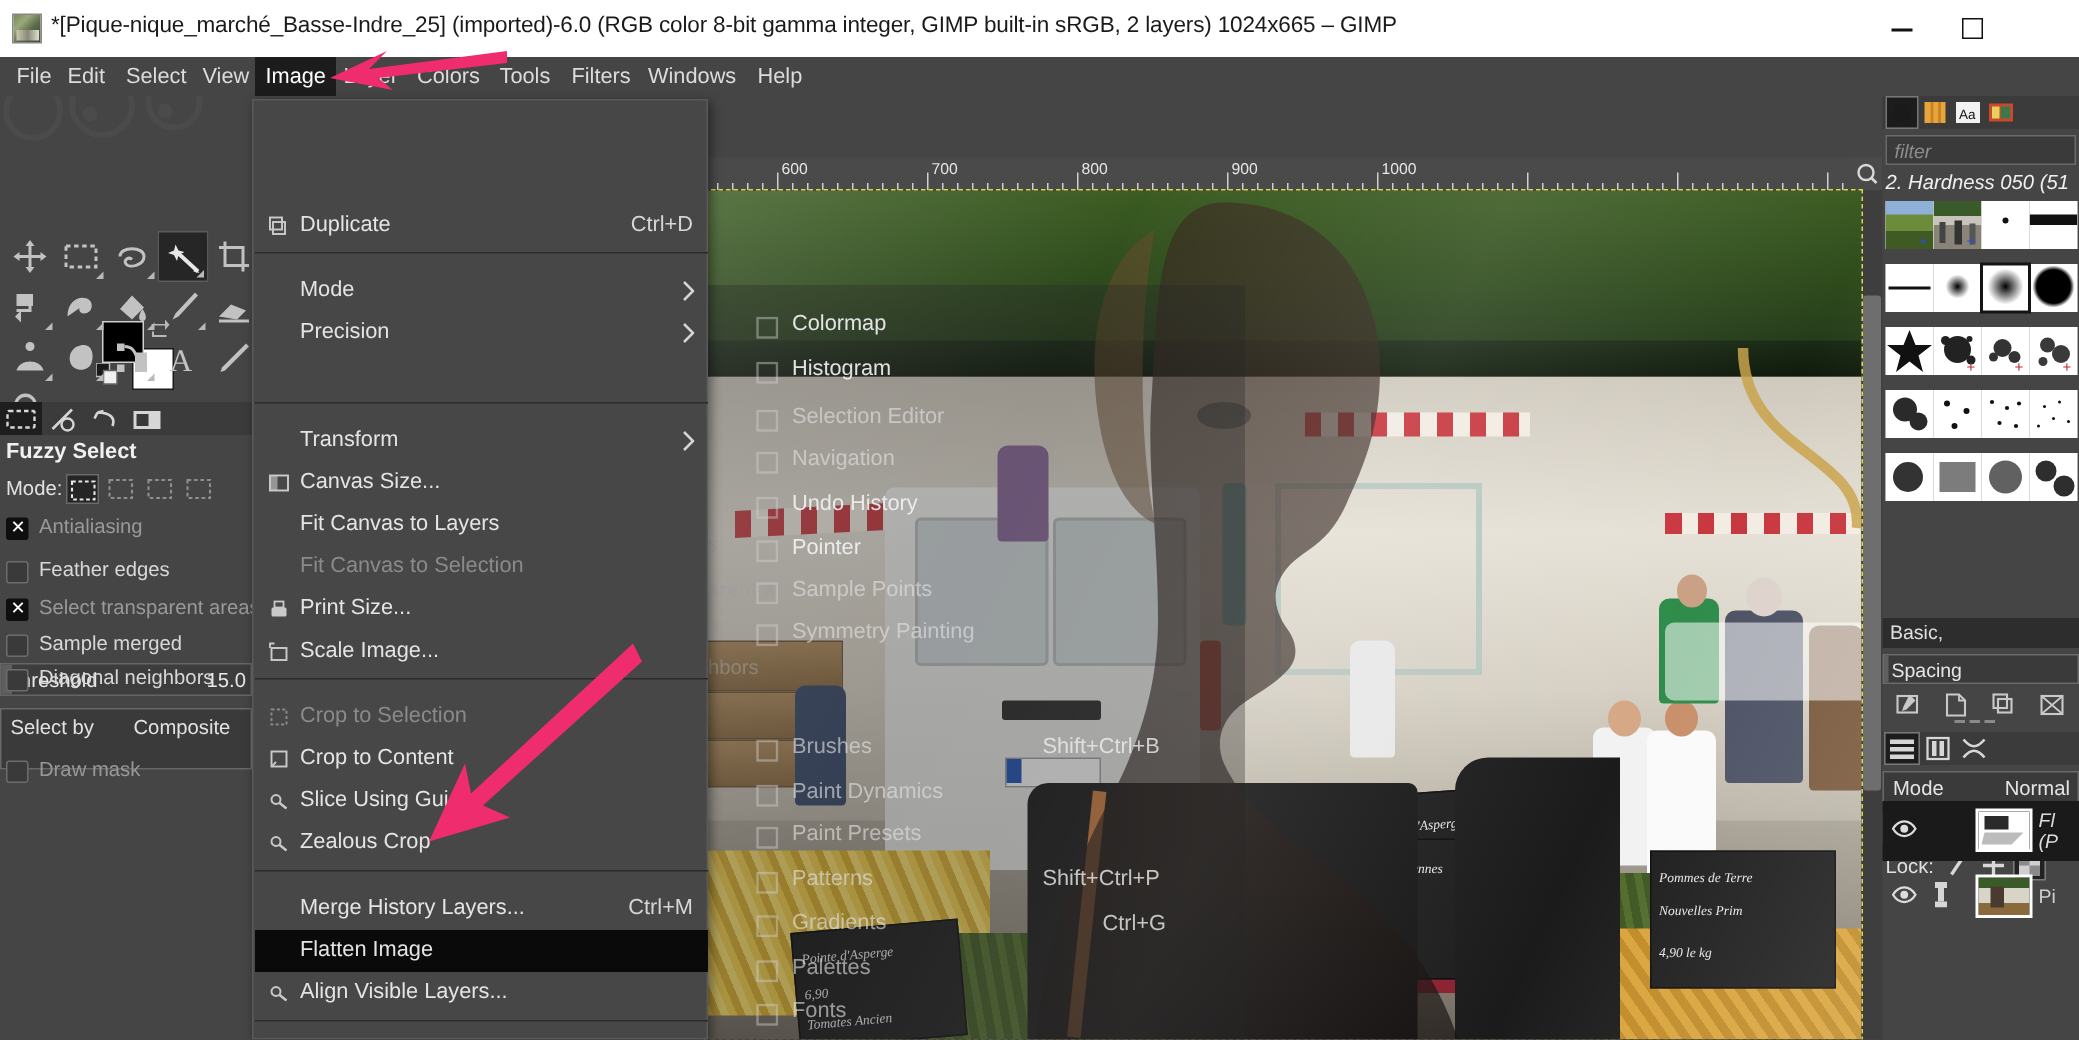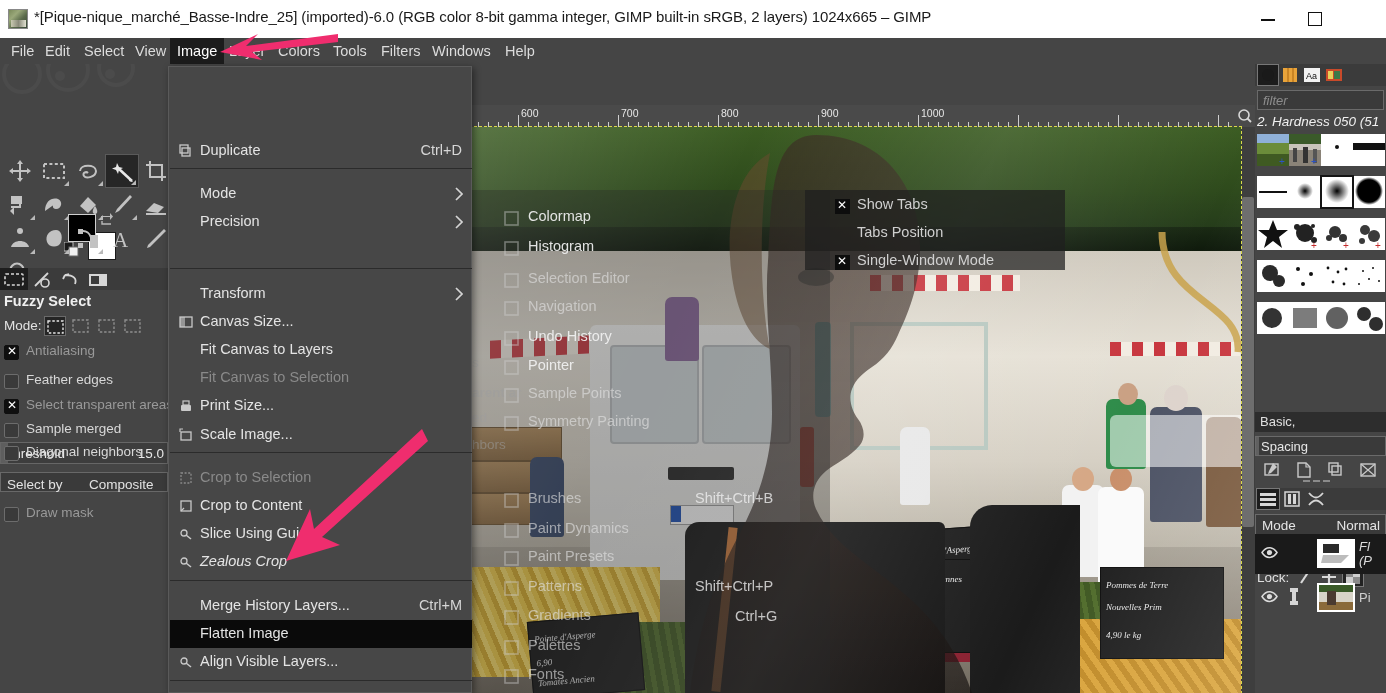--- a/index.html
+++ b/index.html
@@ -62,21 +62,21 @@
   .chkbox.on{background:#0f0f0f;border-color:#0f0f0f;}
   .chkbox.on:after{content:"\2715";position:absolute;left:2px;top:-2px;font-size:12px;color:#fff;line-height:15px;}
   .chk-label{position:absolute;left:22px;top:1px;font-size:13.5px;white-space:nowrap;}
   .dim{color:#999;}
   .bright{color:#d8d8d8;}
   #threshold-row{position:absolute;left:0;top:152px;width:168px;height:22px;background:#3d3d3d;
     border:1px solid #666;box-sizing:border-box;}
   #threshold-fill{position:absolute;left:0;top:0;width:7px;height:100%;background:#5e5e5e;}
   #threshold-lbl{position:absolute;left:4px;top:3px;font-size:13.5px;color:#e8e8e8;}
   #threshold-val{position:absolute;right:3px;top:3px;font-size:13.5px;color:#e8e8e8;}
-  #selectby-row{position:absolute;left:0;top:182px;width:168px;height:20px;background:#3a3a3a;
+  #selectby-row{position:absolute;left:0;top:182px;width:168px;height:41px;background:#3a3a3a;
     border:1px solid #686868;box-sizing:border-box;}
   #selectby-lbl{position:absolute;left:6px;top:4px;font-size:13.5px;color:#e2e2e2;}
   #selectby-val{position:absolute;left:88px;top:4px;font-size:13.5px;color:#e2e2e2;}
   #drawmask-row{position:absolute;left:4px;top:214px;height:22px;}
 
   
   #canvas-wrap{position:absolute;left:168px;top:64px;width:1087px;height:629px;background:#454545;overflow:hidden;}
   #ruler-h{position:absolute;left:0;top:41px;width:1087px;height:22px;background:#4a4a4a;
     border-bottom:1px solid #2e2e2e;overflow:hidden;}
   .rtick{position:absolute;bottom:0;width:1px;background:#cfcfcf;}
@@ -725,27 +725,20 @@
           <svg viewBox="0 0 15 15" width="15" height="15" style="position:absolute;left:34px;top:479px;opacity:.45;">
             <rect x="1" y="1" width="13" height="13" fill="none" stroke="#cfcfcf" stroke-width="1.6"></rect>
           </svg>
         </div>
       <div id="ghost-left-frag">
           <div class="glf" style="top:8px;">s</div>
           <div class="glf" style="top:38px;font-weight:bold;">arent ar</div>
           <div class="glf" style="top:63px;">ed</div>
           <div class="glf" style="top:90px;">hbors</div>
         </div>
-      <div id="ghost-panel2">
-          <span class="gchk" style="top:9px;"></span>
-          <div class="gm2" style="top:6px;">Show Tabs</div>
-          <div class="gm2" style="top:34px;">Tabs Position</div>
-          <span class="gchk" style="top:65px;"></span>
-          <div class="gm2" style="top:62px;">Single-Window Mode</div>
-        </div>
     <div class="gshort" style="left:225px;top:363px;">Shift+Ctrl+B</div>
         <div class="gshort" style="left:225px;top:451px;">Shift+Ctrl+P</div>
         <div class="gshort" style="left:265px;top:481px;">Ctrl+G</div>
       </div>
     <div id="photo-border"></div>
 
     <div id="canvas-scroll-v">
       <div id="canvas-scroll-thumb"></div>
     </div>
   </div>
@@ -822,21 +815,21 @@
         </svg>
         <span class="mi-label">Crop to Content</span>
       </div>
       <div class="mi" style="top:453px;">
         <svg viewBox="0 0 16 16" width="16" height="16" style="position:absolute;left:8px;top:6px;">
           <circle cx="6" cy="7" r="3" fill="none" stroke="#c9c9c9" stroke-width="1.3"></circle>
           <path d="M8 9 L13 13" stroke="#c9c9c9" stroke-width="1.6"></path>
         </svg>
         <span class="mi-label">Slice Using Guides</span>
       </div>
-      <div class="mi" style="top:481px;font-style:italic;">
+      <div class="mi" style="top:481px;">
         <svg viewBox="0 0 16 16" width="16" height="16" style="position:absolute;left:8px;top:6px;">
           <circle cx="6" cy="7" r="3" fill="none" stroke="#c9c9c9" stroke-width="1.3"></circle>
           <path d="M8 9 L13 13" stroke="#c9c9c9" stroke-width="1.6"></path>
         </svg>
         <span class="mi-label">Zealous Crop</span>
       </div>
       <div class="mi" style="top:525px;">
         <span class="mi-label">Merge History Layers...</span>
         <span class="mi-short">Ctrl+M</span>
       </div>

